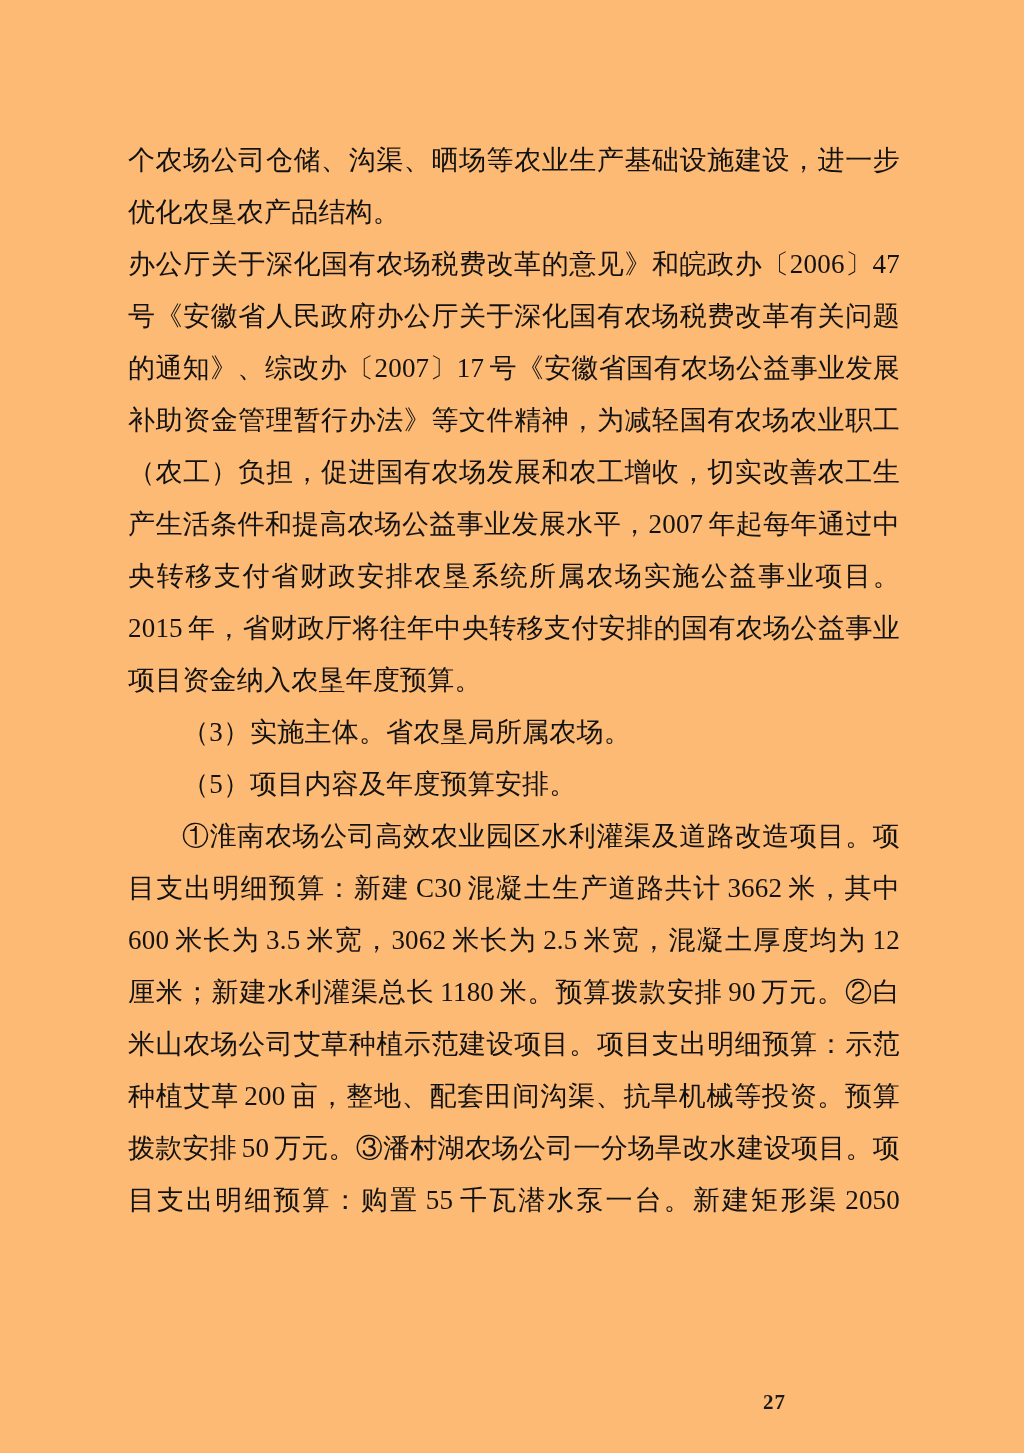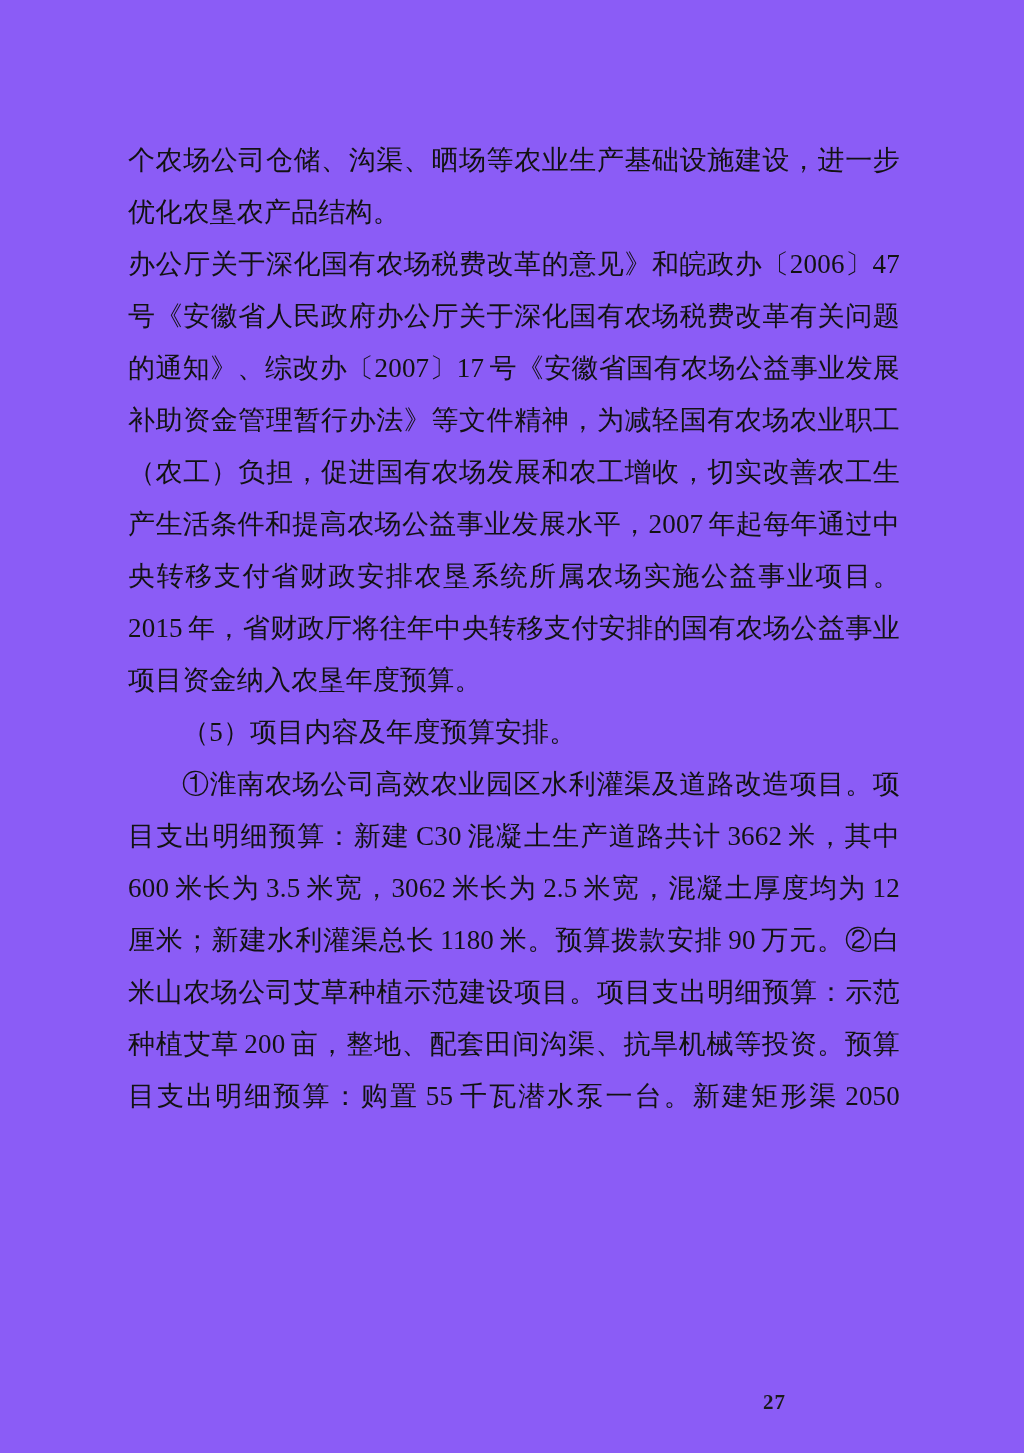--- a/index.html
+++ b/index.html
@@ -4,21 +4,21 @@
 <style>
   html, body {
     margin: 0;
     padding: 0;
     background: #ffffff;
   }
   .sheet {
     position: relative;
     width: 1024px;
     height: 1453px;
-    background: #8b5cf6;
+    background: #fdba74;
     font-family: "Liberation Serif", "DejaVu Serif", serif;
     color: #121212;
     overflow: hidden;
   }
   .textblock {
     position: absolute;
     left: 128px;
     top: 134px;
     width: 772px;
   }
@@ -57,23 +57,25 @@
       <div class="line">优化农垦农产品结构。</div>
       <div class="line fill">办公厅关于深化国有农场税费改革的意见》和皖政办〔2006〕47</div>
       <div class="line fill">号《安徽省人民政府办公厅关于深化国有农场税费改革有关问题</div>
       <div class="line fill">的通知》、综改办〔2007〕17 号《安徽省国有农场公益事业发展</div>
       <div class="line fill">补助资金管理暂行办法》等文件精神，为减轻国有农场农业职工</div>
       <div class="line fill">（农工）负担，促进国有农场发展和农工增收，切实改善农工生</div>
       <div class="line fill">产生活条件和提高农场公益事业发展水平，2007 年起每年通过中</div>
       <div class="line fill">央转移支付省财政安排农垦系统所属农场实施公益事业项目。</div>
       <div class="line fill">2015 年，省财政厅将往年中央转移支付安排的国有农场公益事业</div>
       <div class="line">项目资金纳入农垦年度预算。</div>
+      <div class="line indent">（3）实施主体。省农垦局所属农场。</div>
       <div class="line indent">（5）项目内容及年度预算安排。</div>
       <div class="line fill indent">①淮南农场公司高效农业园区水利灌渠及道路改造项目。项</div>
       <div class="line fill">目支出明细预算：新建 C30 混凝土生产道路共计 3662 米，其中</div>
       <div class="line fill">600 米长为 3.5 米宽，3062 米长为 2.5 米宽，混凝土厚度均为 12</div>
       <div class="line fill">厘米；新建水利灌渠总长 1180 米。预算拨款安排 90 万元。②白</div>
       <div class="line fill">米山农场公司艾草种植示范建设项目。项目支出明细预算：示范</div>
       <div class="line fill">种植艾草 200 亩，整地、配套田间沟渠、抗旱机械等投资。预算</div>
+      <div class="line fill">拨款安排 50 万元。③潘村湖农场公司一分场旱改水建设项目。项</div>
       <div class="line fill">目支出明细预算：购置 55 千瓦潜水泵一台。新建矩形渠 2050 米。</div>
     </div>
   <div class="pagenum">27</div>
 </div>
 
 </body></html>

